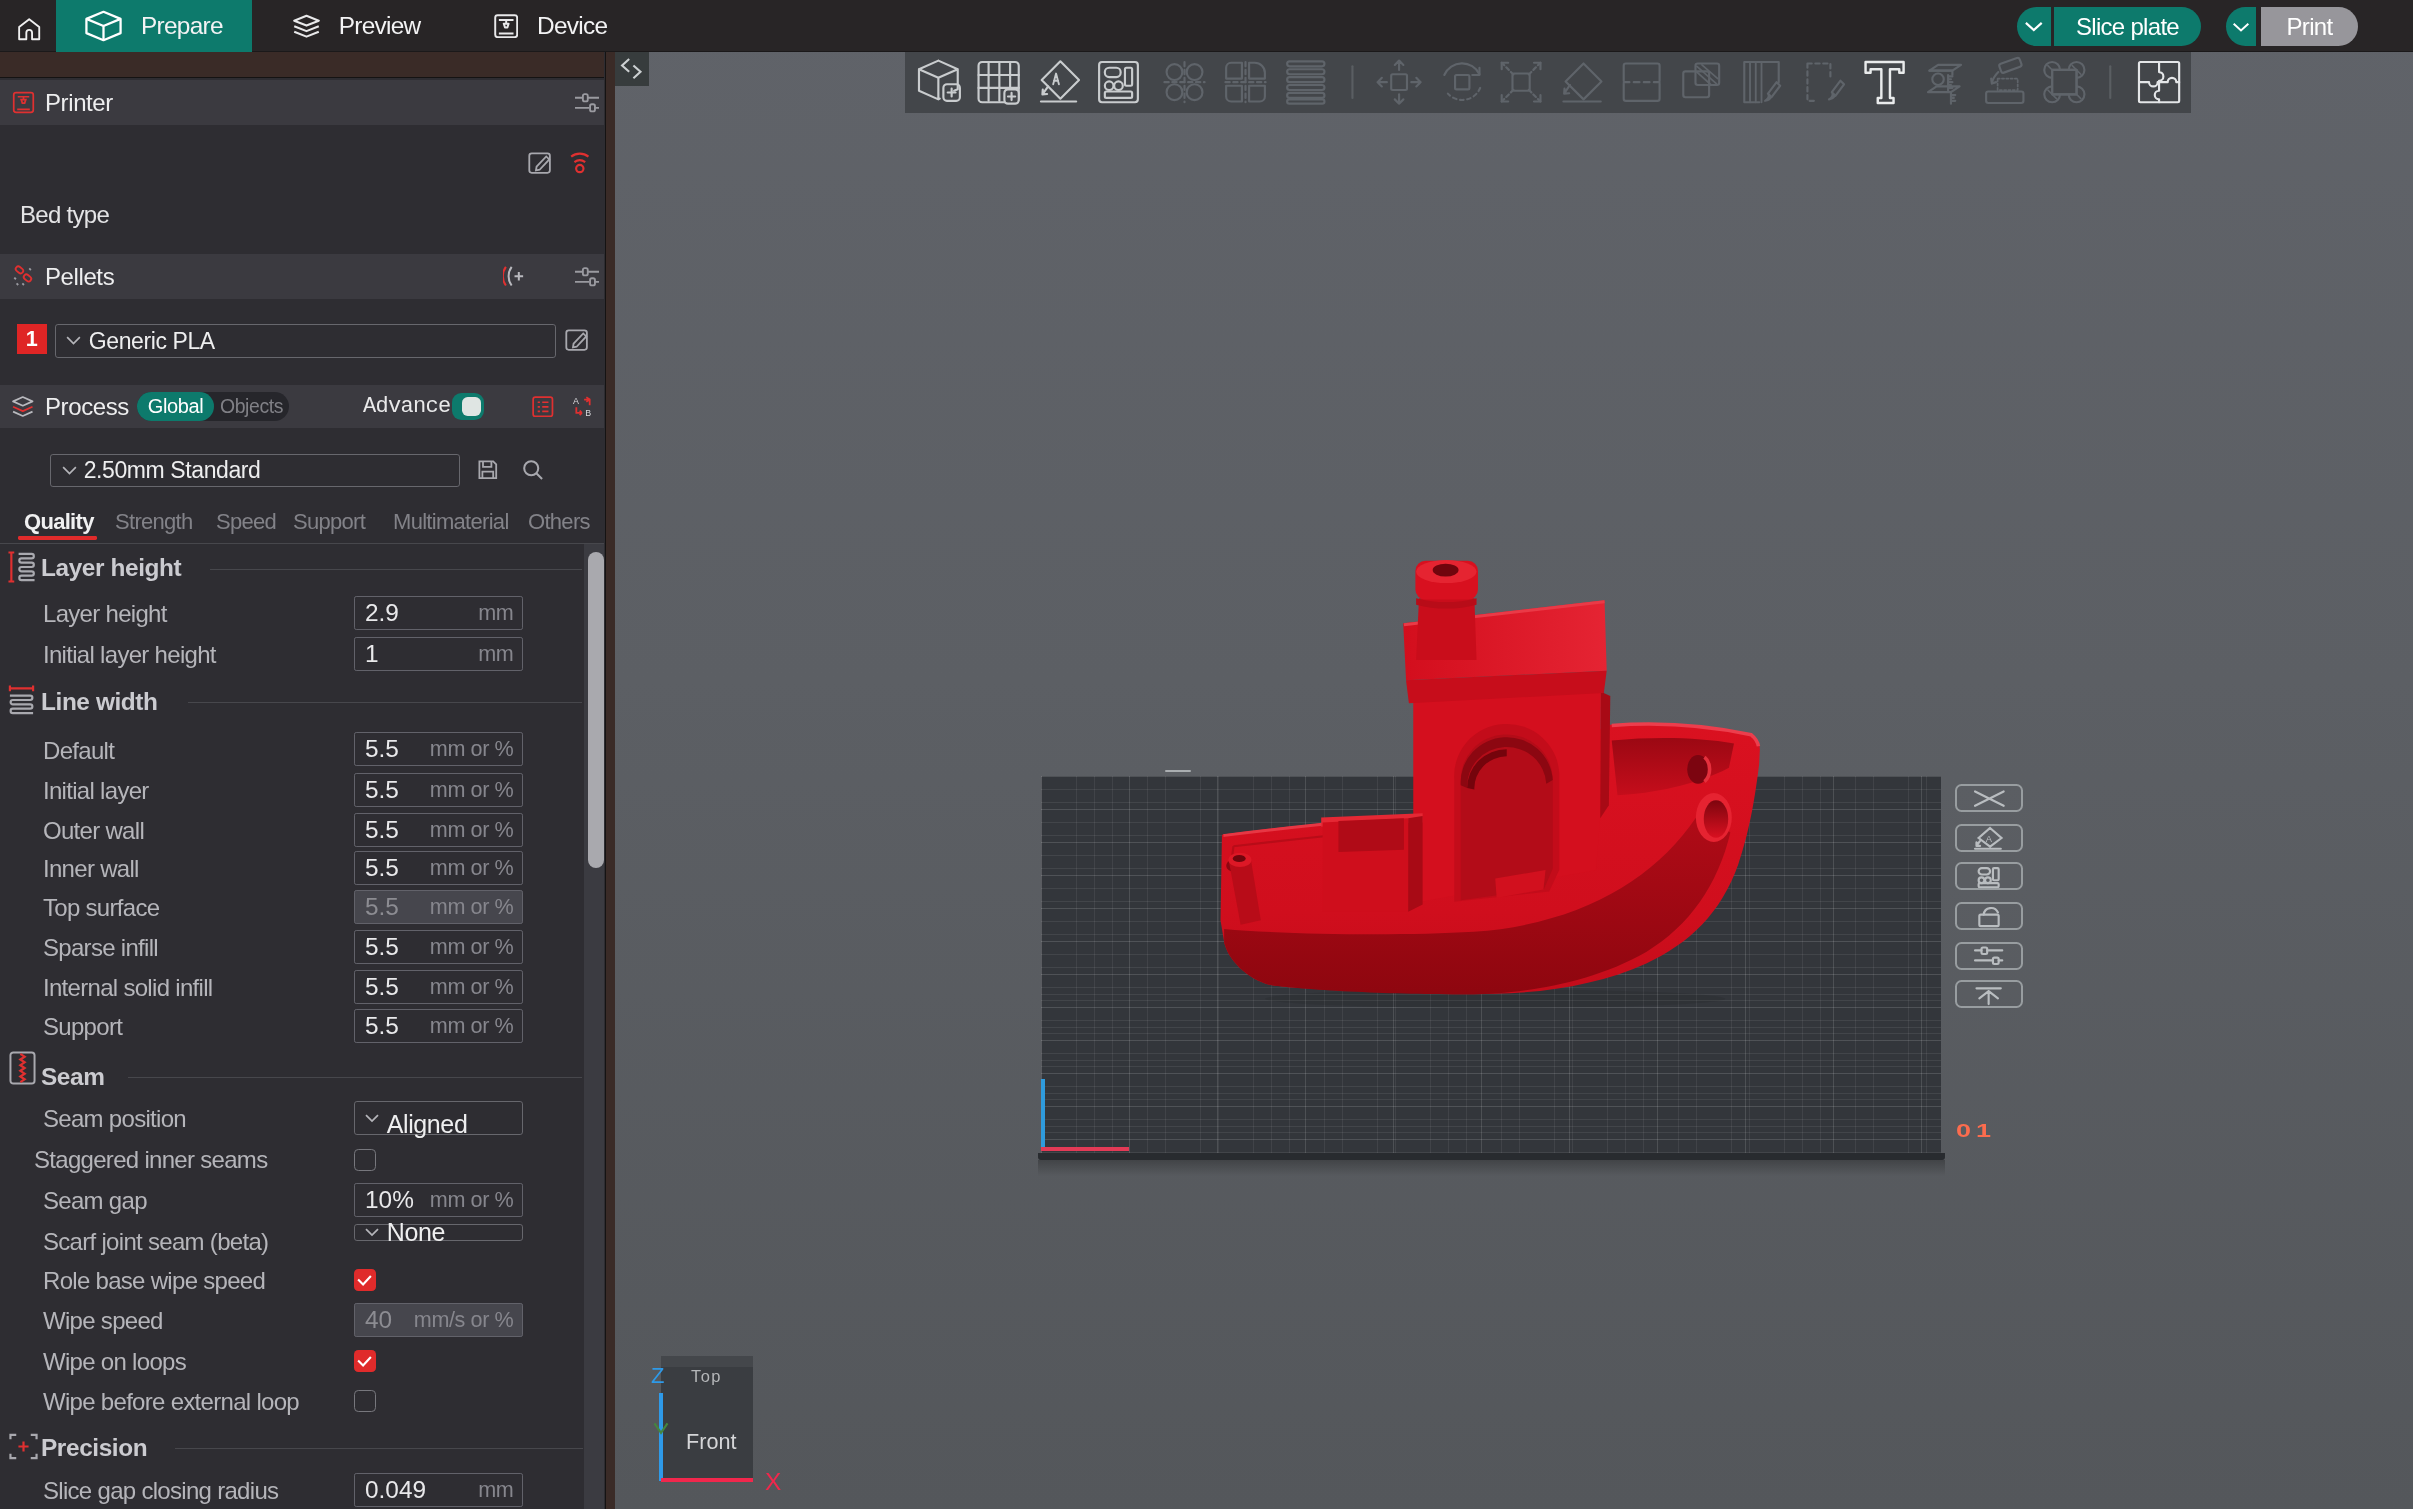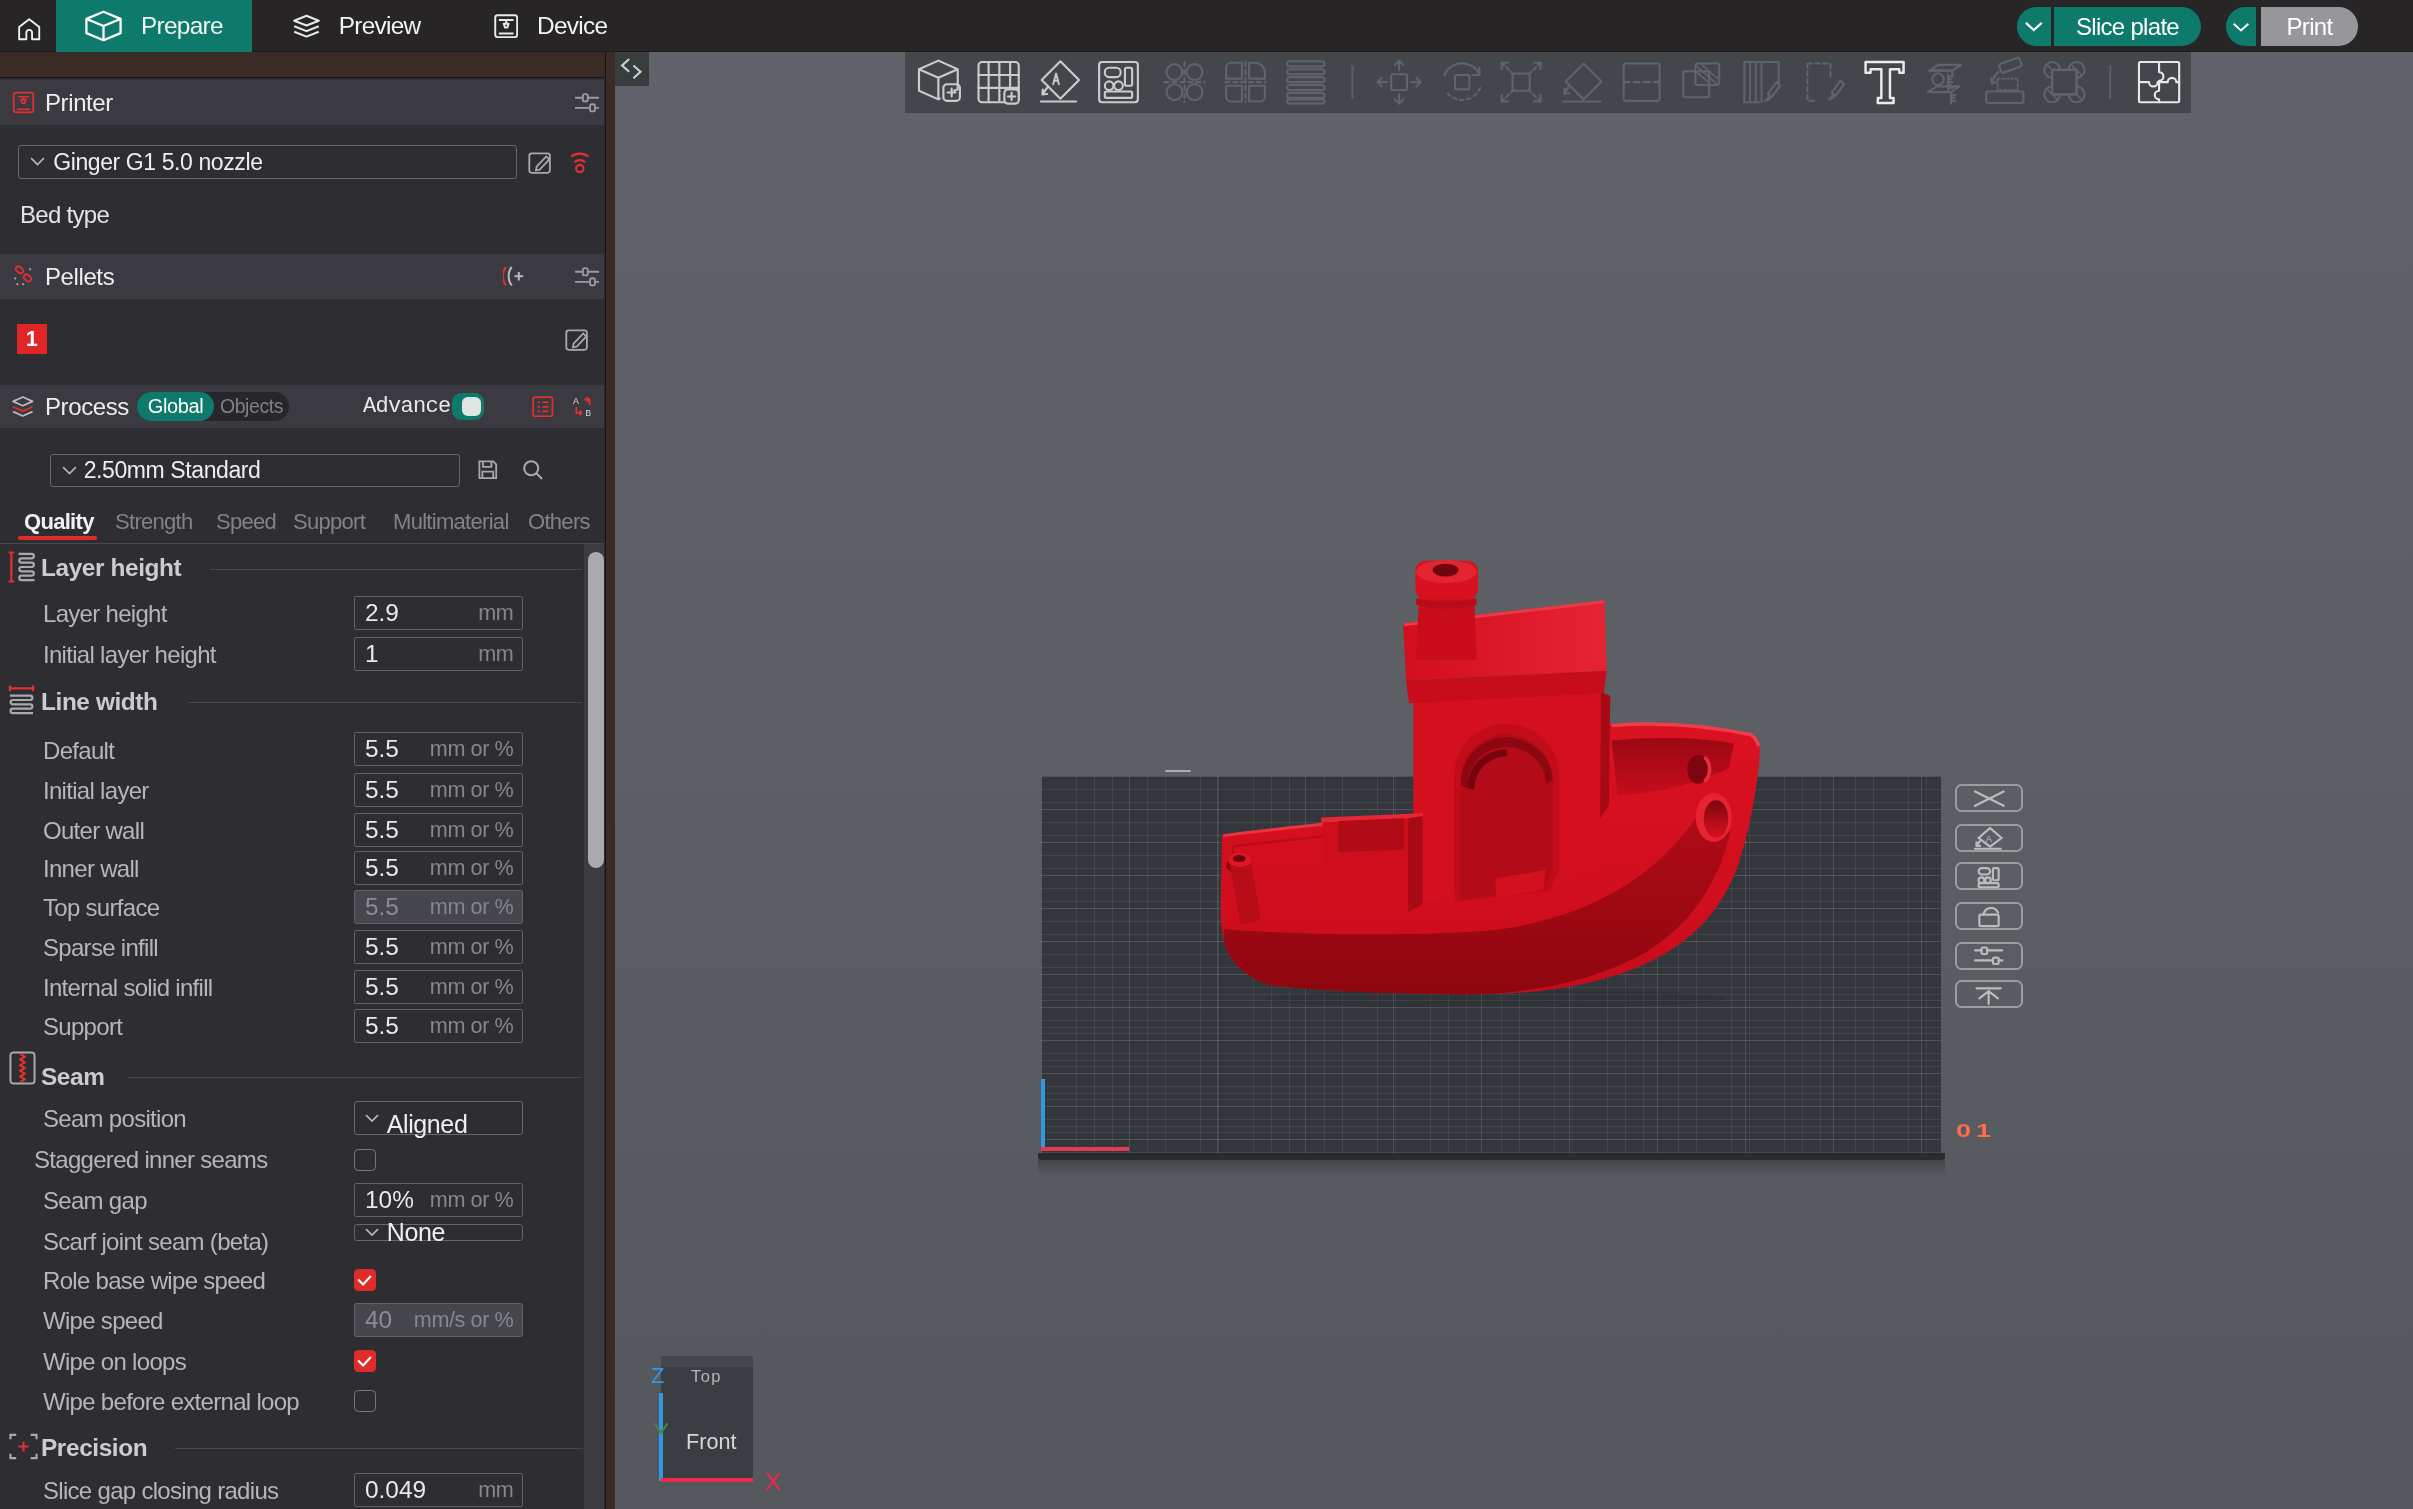--- a/index.html
+++ b/index.html
@@ -108,26 +108,20 @@
       <path d="M5 5 L15 5 M10 5 L10 7.5 M8 7.5 L12 7.5 L11 10.5 L9 10.5 Z M4.5 16 L15.5 16"></path>
     </svg>
     <span class="hdr-title">Printer</span>
     <svg style="position:absolute; left:575px;" width="24.4" height="21.6" viewBox="0 0 17 15" fill="none" stroke="#9a9aa0" stroke-width="1.3">
       <path d="M0 4 L5 4 M9 4 L17 4 M0 11 L10 11 M14 11 L17 11"></path>
       <rect x="5.5" y="1.5" width="3.4" height="5" rx="1.2"></rect>
       <rect x="10.5" y="8.5" width="3.4" height="5" rx="1.2"></rect>
     </svg>
   </div>
 
-  <div class="abs ddbox" style="left:18px; top:145px; width:499px; height:34px;">
-    <svg style="margin-left:10px;" width="17" height="11.5" viewBox="0 0 24 16" fill="none" stroke="#b5b5ba" stroke-width="2.4">
-        <path d="M3 3 L12 12 L21 3"></path>
-      </svg>
-    <span style="margin-left:7.2px;">Ginger G1 5.0 nozzle</span>
-  </div>
   <svg class="abs" style="left:528px; top:151px;" width="24.4" height="23" viewBox="0 0 20 19" fill="none" stroke="#a8a8ae" stroke-width="1.5">
     <rect x="1" y="2" width="17" height="16" rx="2"></rect>
     <path d="M7 13 L15 4.5 L17.5 7 L9.5 15.5 L6.5 16 Z"></path>
   </svg>
   <svg class="abs" style="left:569px; top:148px;" width="21.6" height="27" viewBox="0 0 20 25" fill="none" stroke="#e03030" stroke-width="2">
     <path d="M2 8 A13 13 0 0 1 18 8"></path>
     <path d="M5 13 A8.5 8.5 0 0 1 15 13"></path>
     <circle cx="10" cy="19" r="3.4"></circle>
   </svg>
 
@@ -146,20 +140,26 @@
       <path d="M8 8.5 L14 8.5 M11 5.5 L11 11.5"></path>
     </svg>
     <svg style="position:absolute; left:575px;" width="24.4" height="21.6" viewBox="0 0 17 15" fill="none" stroke="#9a9aa0" stroke-width="1.3">
       <path d="M0 4 L5 4 M9 4 L17 4 M0 11 L10 11 M14 11 L17 11"></path>
       <rect x="5.5" y="1.5" width="3.4" height="5" rx="1.2"></rect>
       <rect x="10.5" y="8.5" width="3.4" height="5" rx="1.2"></rect>
     </svg>
   </div>
 
   <div class="abs" style="left:17px; top:324px; width:29.5px; height:30px; background:#df2525; display:flex; align-items:center; justify-content:center; color:#fff; font-size:21.6px; font-weight:bold;">1</div>
+  <div class="abs ddbox" style="left:55px; top:324px; width:501px; height:34px;">
+    <svg style="margin-left:8.6px;" width="17" height="11.5" viewBox="0 0 24 16" fill="none" stroke="#b5b5ba" stroke-width="2.4">
+        <path d="M3 3 L12 12 L21 3"></path>
+      </svg>
+    <span style="margin-left:7.2px;">Generic PLA</span>
+  </div>
   <svg class="abs" style="left:565px; top:328px;" width="24.4" height="23" viewBox="0 0 20 19" fill="none" stroke="#a8a8ae" stroke-width="1.5">
     <rect x="1" y="2" width="17" height="16" rx="2"></rect>
     <path d="M7 13 L15 4.5 L17.5 7 L9.5 15.5 L6.5 16 Z"></path>
   </svg>
 
   <div class="abs hdr-row" style="top:385px; height:43px;">
     <svg style="position:absolute; left:12.2px;" width="21.6" height="21.6" viewBox="0 0 20 20" fill="none" stroke-width="1.6" stroke-linejoin="round">
       <path d="M10 1 L19 5 L10 9 L1 5 Z" stroke="#b9b9be"></path>
       <path d="M1 10 L10 14 L19 10" stroke="#e03030"></path>
       <path d="M1 14.5 L10 18.5 L19 14.5" stroke="#b9b9be"></path>

